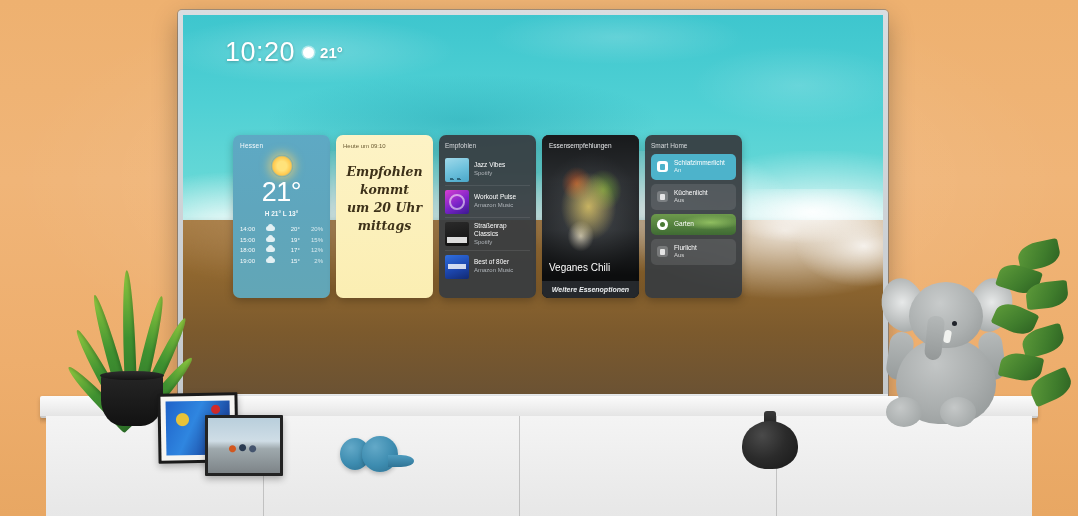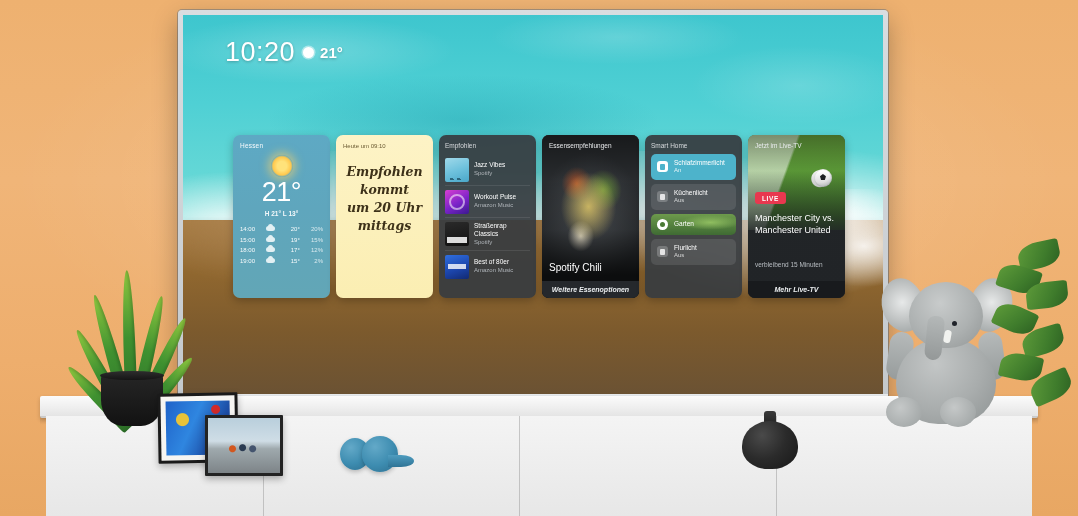--- a/index.html
+++ b/index.html
@@ -535,21 +535,21 @@
                 <div class="track-name">Best of 80er</div>
                 <div class="track-src">Amazon Music</div>
               </div>
             </div>
           </div>
 
           <div class="card card-food">
             <div class="food-photo"></div>
             <div class="food-veil"></div>
             <div class="food-title-top">Essensempfehlungen</div>
-            <div class="food-name">Spotify Chili</div>
+            <div class="food-name">Veganes Chili</div>
             <div class="food-more">Weitere Essenoptionen</div>
           </div>
 
           <div class="card card-smart">
             <div class="card-title">Smart Home</div>
             <div class="sh-tile on">
               <div class="sh-ico">
                   <span class="sh-ico-inner"></span>
                 </div>
               <div>
@@ -578,31 +578,20 @@
               <div class="sh-ico">
                   <span class="sh-ico-inner"></span>
                 </div>
               <div>
                 <div class="sh-name">Flurlicht</div>
                 <div class="sh-state">Aus</div>
               </div>
             </div>
           </div>
 
-          <div class="card card-live">
-            <div class="live-photo">
-              <div class="ball-spot"></div>
-            </div>
-            <div class="live-veil"></div>
-            <div class="live-head">Jetzt im Live-TV</div>
-            <div class="live-badge">LIVE</div>
-            <div class="live-title">Manchester City vs. Manchester United</div>
-            <div class="live-sub">verbleibend 15 Minuten</div>
-            <div class="live-more">Mehr Live-TV</div>
-          </div>
 
         </div>
       </div>
       <div class="tv-base"></div>
       <div class="tv-sensor">
         <span class="tv-sensor-dot"></span>
       </div>
     </div>
   </div>
 

